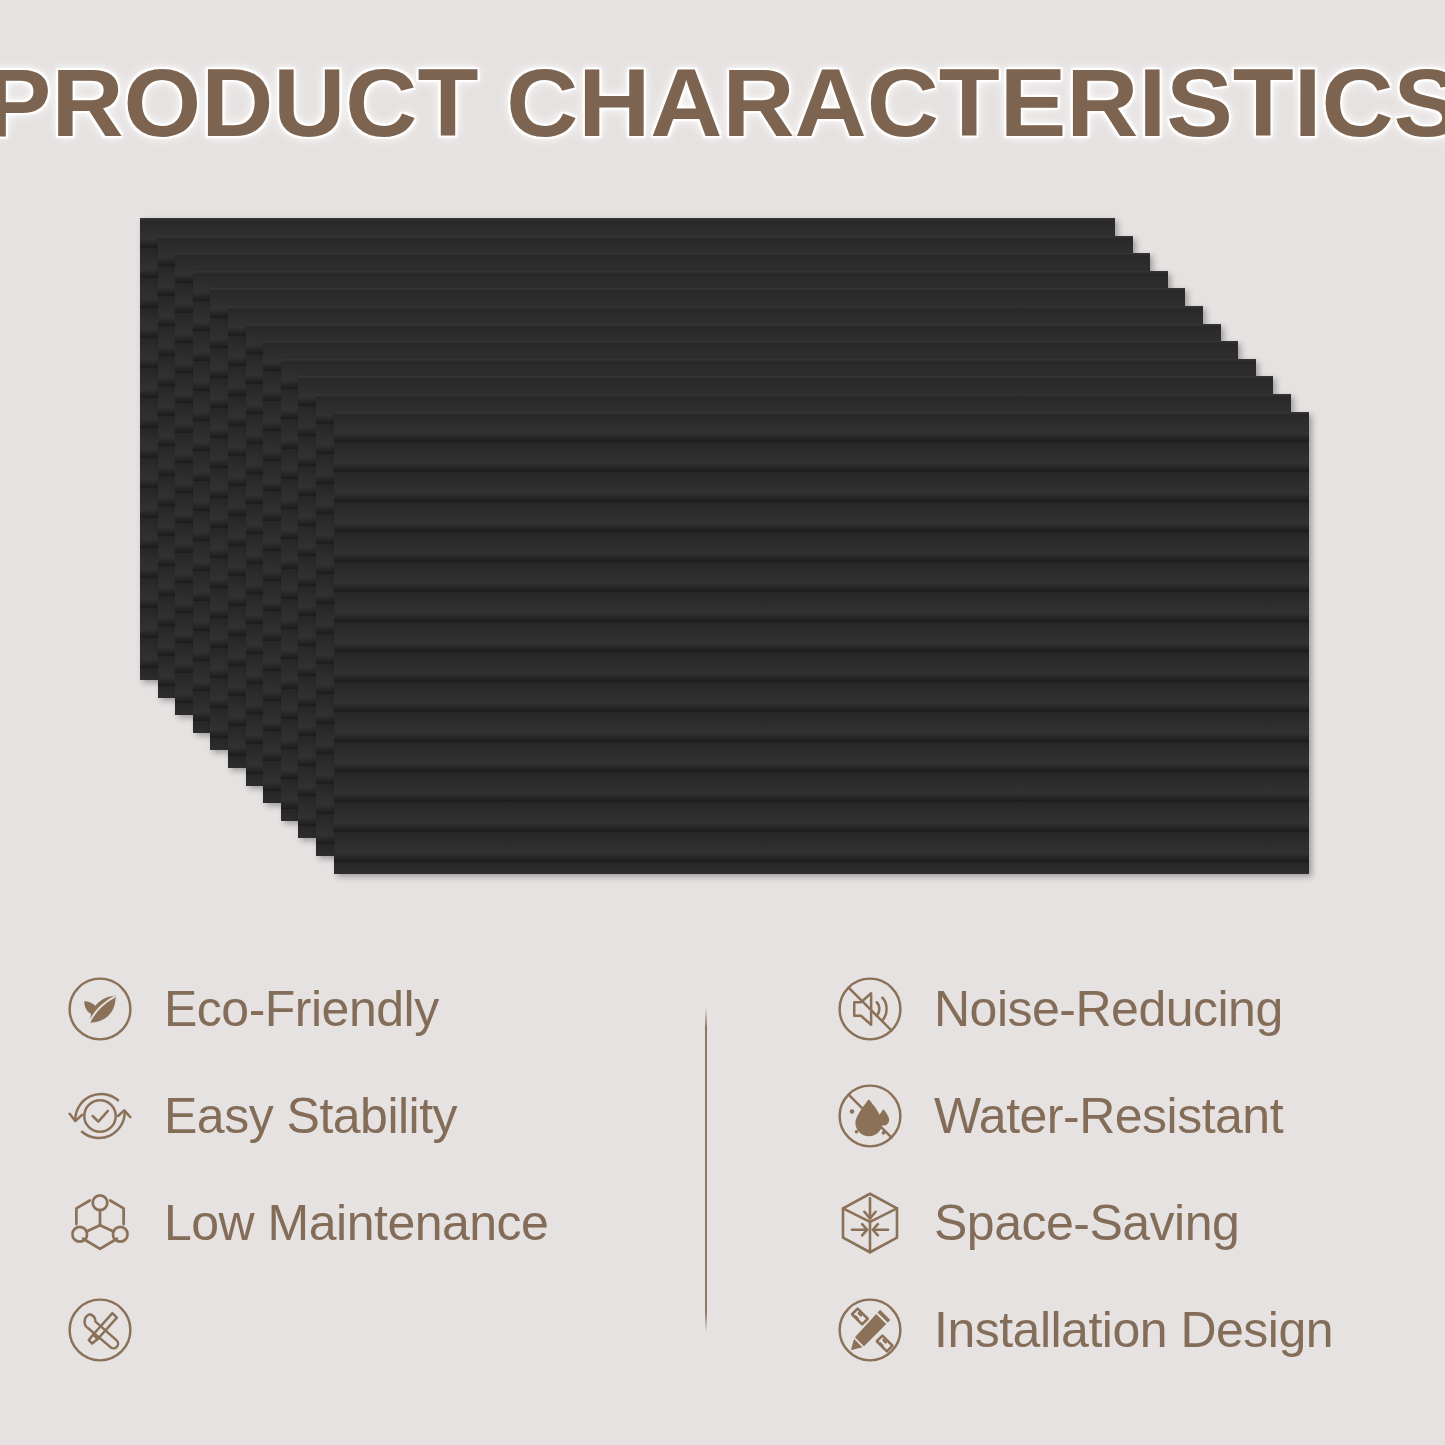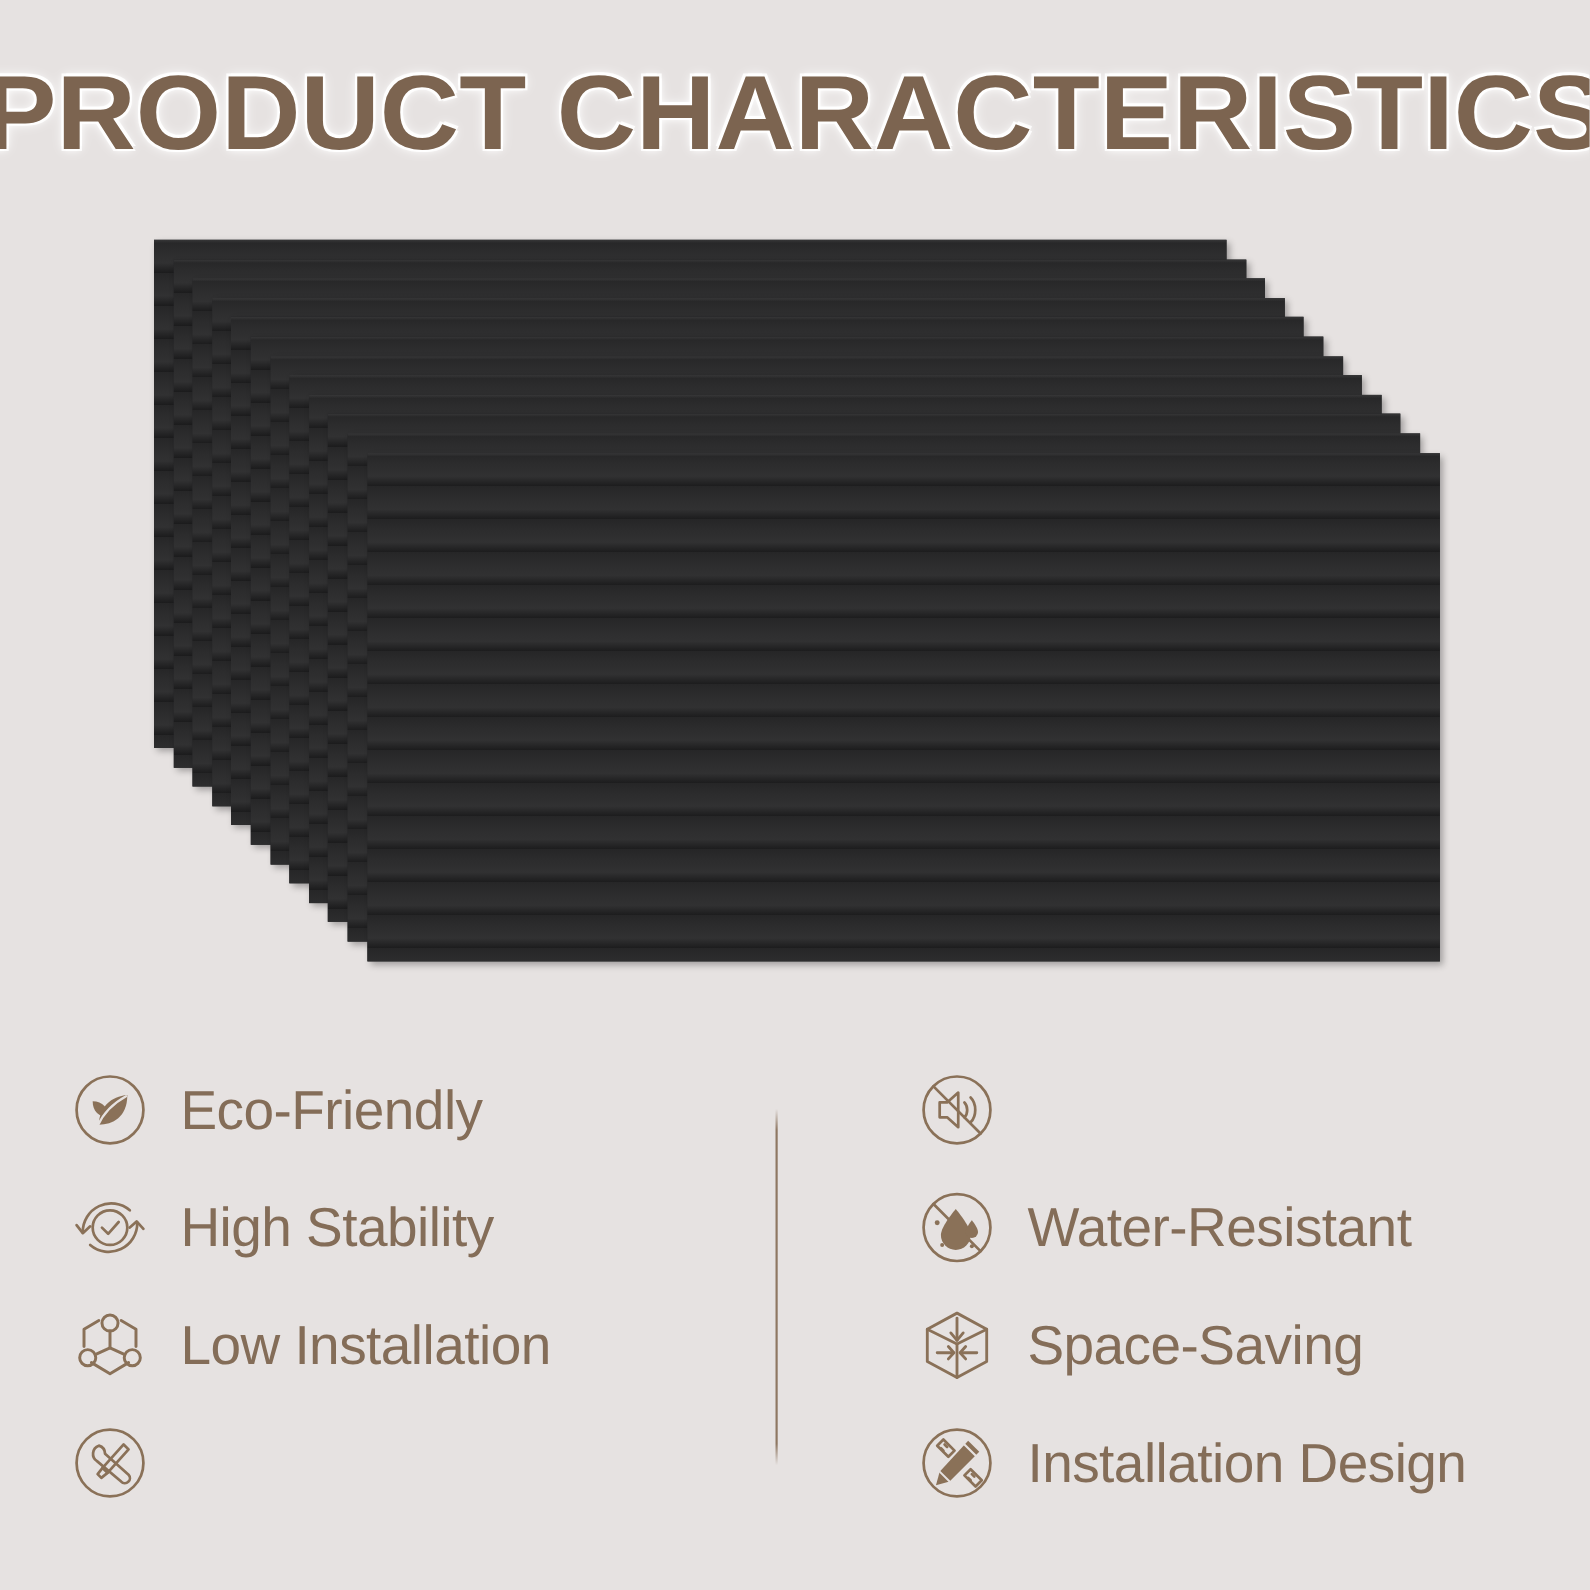--- a/index.html
+++ b/index.html
@@ -179,38 +179,38 @@
       <span class="feature-icon">
         <svg viewBox="0 0 64 64" fill="none" stroke="#8a7158" stroke-width="2.2" stroke-linecap="round" stroke-linejoin="round">
           <path d="M10 36 A23 23 0 0 1 48 18"></path>
           <path d="M54 28 A23 23 0 0 1 16 46"></path>
           <polyline points="5,30 10,36.5 16,31"></polyline>
           <polyline points="48,32 53.5,27 59,33"></polyline>
           <circle cx="32" cy="32" r="14"></circle>
           <polyline points="25.5,32 30.5,37 39,27.5"></polyline>
         </svg>
       </span>
-      <span class="feature-label">High Stability</span>
+      <span class="feature-label">Easy Stability</span>
     </div>
 
     <div class="feature-row">
       <span class="feature-icon">
         <svg viewBox="0 0 64 64" fill="none" stroke="#8a7158" stroke-width="2.4" stroke-linecap="round" stroke-linejoin="round">
           <path d="M23 12 L11 19 L11 33"></path>
           <path d="M41 12 L53 19 L53 33"></path>
           <path d="M17 46 L32 55 L47 46"></path>
           <circle cx="32" cy="14" r="6.5"></circle>
           <circle cx="14" cy="42" r="6.5"></circle>
           <circle cx="50" cy="42" r="6.5"></circle>
           <line x1="32" y1="20.5" x2="32" y2="34"></line>
           <line x1="32" y1="34" x2="20" y2="39.5"></line>
           <line x1="32" y1="34" x2="44" y2="39.5"></line>
         </svg>
       </span>
-      <span class="feature-label">Low Installation</span>
+      <span class="feature-label">Low Maintenance</span>
     </div>
 
     <div class="feature-row">
       <span class="feature-icon">
         <svg viewBox="0 0 64 64" fill="none" stroke="#8a7158" stroke-width="2.2" stroke-linecap="round" stroke-linejoin="round">
           <circle cx="32" cy="32" r="27"></circle>
           <path d="M23 18 a7 7 0 0 0 -1.5 12.5 L41 47 a4 4 0 0 0 6 -5.5 L28 24.5 A7 7 0 0 0 23 18 Z"></path>
           <path d="M43 17 L47 21 L30 40 L25 44 L22 41 L26 36 Z"></path>
           <line x1="26" y1="36" x2="30" y2="40"></line>
         </svg>
@@ -224,20 +224,21 @@
     <div class="feature-row">
       <span class="feature-icon">
         <svg viewBox="0 0 64 64" fill="none" stroke="#8a7158" stroke-width="2.2" stroke-linecap="round" stroke-linejoin="round">
           <circle cx="32" cy="32" r="27"></circle>
           <line x1="13" y1="13" x2="51" y2="51"></line>
           <path d="M18 26 L24 26 L33 18 L33 46 L24 38 L18 38 Z"></path>
           <path d="M38 26 C41 29 41 35 38 38"></path>
           <path d="M43 22 C48 27 48 37 43 42"></path>
         </svg>
       </span>
+      <span class="feature-label">Noise-Reducing</span>
     </div>
 
     <div class="feature-row">
       <span class="feature-icon">
         <svg viewBox="0 0 64 64" fill="none" stroke="#8a7158" stroke-width="2.2" stroke-linecap="round" stroke-linejoin="round">
           <circle cx="32" cy="32" r="27"></circle>
           <line x1="13" y1="13" x2="51" y2="51"></line>
           <path d="M31 17 C31 17 19 31 19 38 A12 12 0 0 0 43 38 C43 31 31 17 31 17 Z" fill="#8a7158" stroke="none"></path>
           <path d="M44 26 C44 26 39 32 39 35.5 A5 5 0 0 0 49 35.5 C49 32 44 26 44 26 Z" fill="#8a7158" stroke="none"></path>
           <circle cx="16" cy="28" r="2" fill="#8a7158" stroke="none"></circle>

